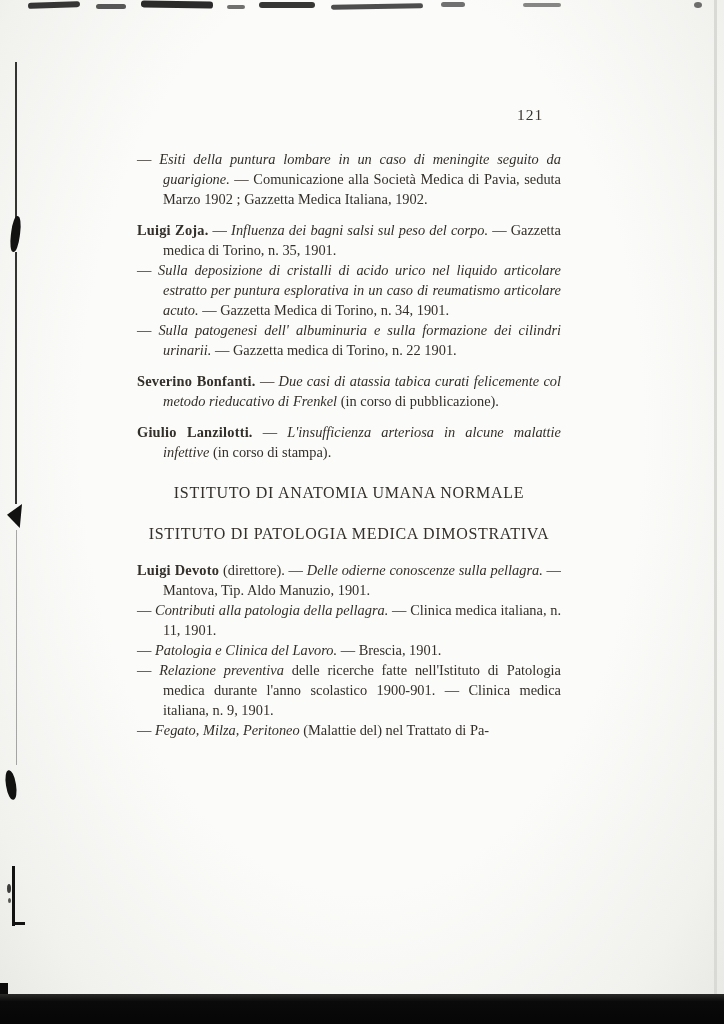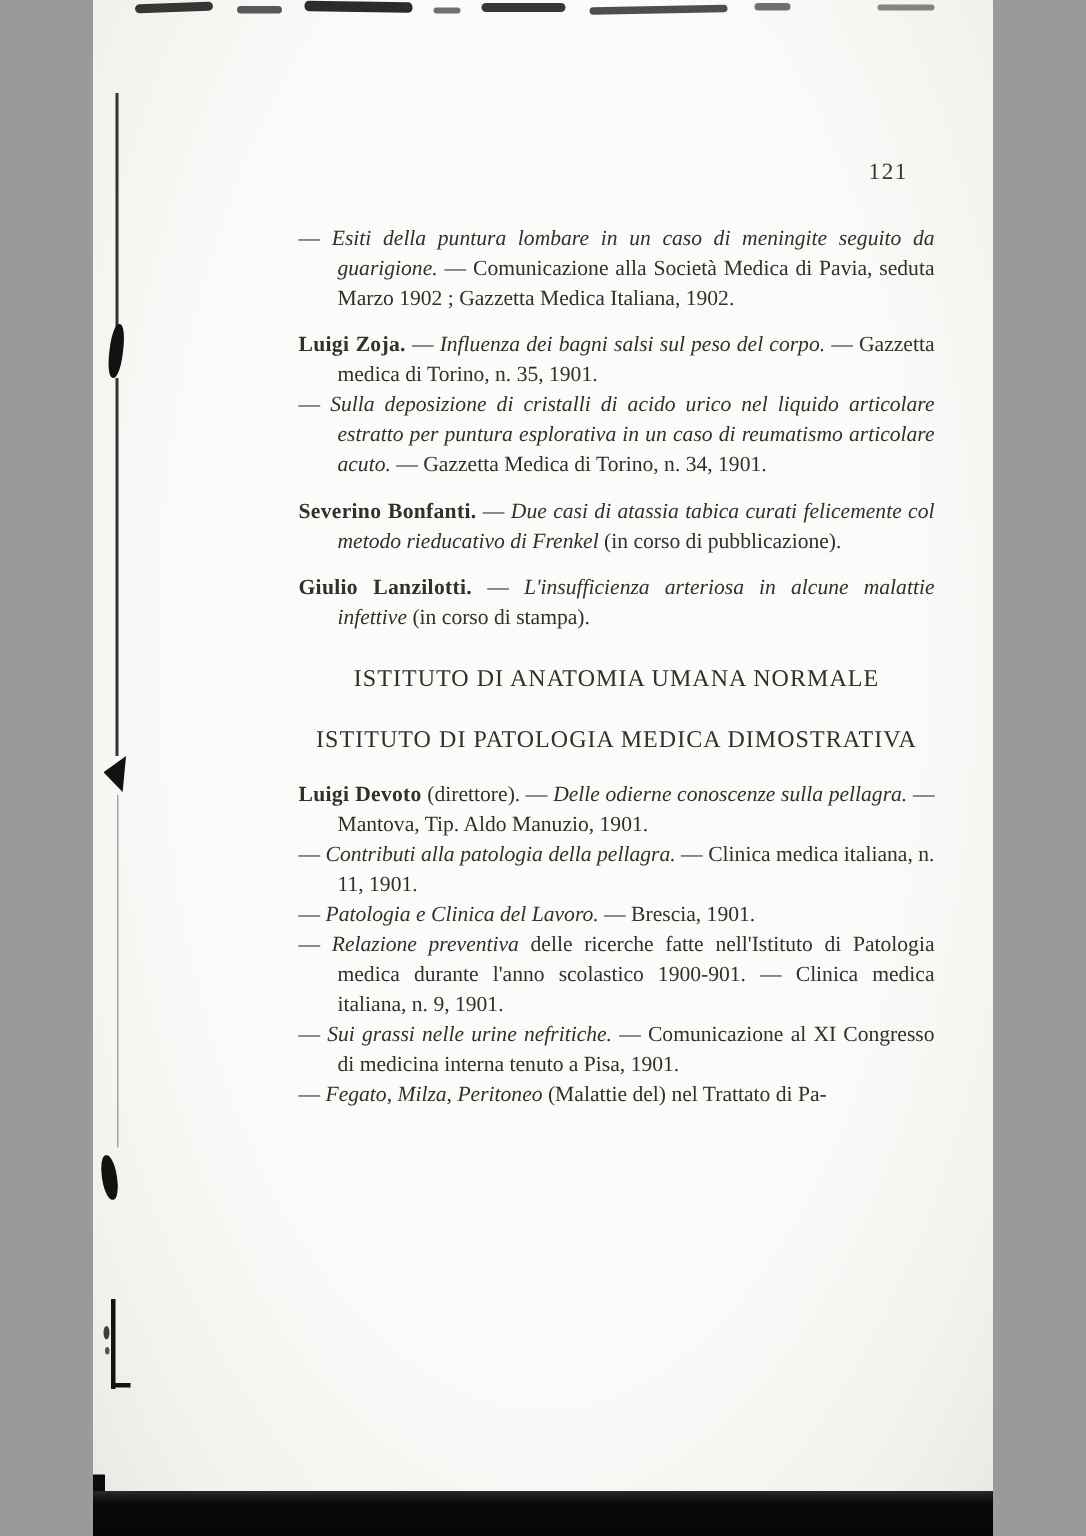--- a/index.html
+++ b/index.html
@@ -3,21 +3,21 @@
 <meta charset="utf-8">
 <style>
   html, body {
     margin: 0;
     padding: 0;
     background: #9a9a98;
     font-family: "Liberation Serif", "DejaVu Serif", serif;
   }
   .scan {
     position: relative;
-    width: 600px;
+    width: 724px;
     height: 1024px;
     margin: 0 auto;
     overflow: hidden;
     background:
       radial-gradient(ellipse at 50% 42%, #fbfbf9 55%, #f1f1ee 85%, #e7e7e4 100%);
     color: #332f2a;
   }
   
   .page-number {
     position: absolute;
@@ -125,29 +125,29 @@
     <div class="thread th-line4"></div>
     <div class="thread th-hook"></div>
   </div>
 
   <div class="page-number">121</div>
 
   <div class="content">
       <p class="entry"><span>— </span><span class="it">Esiti della puntura lombare in un caso di meningite seguito da guarigione.</span><span> — Comunicazione alla Società Medica di Pavia, seduta Marzo 1902 ; Gazzetta Medica Italiana, 1902.</span></p>
       <p class="entry new-block"><span class="bd">Luigi Zoja.</span><span> — </span><span class="it">Influenza dei bagni salsi sul peso del corpo.</span><span> — Gazzetta medica di Torino, n. 35, 1901.</span></p>
       <p class="entry"><span>— </span><span class="it">Sulla deposizione di cristalli di acido urico nel liquido articolare estratto per puntura esplorativa in un caso di reumatismo articolare acuto.</span><span> — Gazzetta Medica di Torino, n. 34, 1901.</span></p>
+      <p class="entry"><span>— </span><span class="it">Sulla patogenesi dell' albuminuria e sulla formazione dei cilindri urinarii.</span><span> — Gazzetta medica di Torino, n. 22 1901.</span></p>
       <p class="entry new-block"><span class="bd">Severino Bonfanti.</span><span> — </span><span class="it">Due casi di atassia tabica curati felicemente col metodo rieducativo di Frenkel</span><span> (in corso di pubblicazione).</span></p>
       <p class="entry new-block"><span class="bd">Giulio Lanzilotti.</span><span> — </span><span class="it">L'insufficienza arteriosa in alcune malattie infettive</span><span> (in corso di stampa).</span></p>
       <div class="heading">ISTITUTO DI ANATOMIA UMANA NORMALE</div>
       <div class="heading">ISTITUTO DI PATOLOGIA MEDICA DIMOSTRATIVA</div>
       <p class="entry"><span class="bd">Luigi Devoto</span><span> (direttore). — </span><span class="it">Delle odierne conoscenze sulla pellagra.</span><span> — Mantova, Tip. Aldo Manuzio, 1901.</span></p>
       <p class="entry"><span>— </span><span class="it">Contributi alla patologia della pellagra.</span><span> — Clinica medica italiana, n. 11, 1901.</span></p>
       <p class="entry"><span>— </span><span class="it">Patologia e Clinica del Lavoro.</span><span> — Brescia, 1901.</span></p>
       <p class="entry"><span>— </span><span class="it">Relazione preventiva</span><span> delle ricerche fatte nell'Istituto di Patologia medica durante l'anno scolastico 1900-901. — Clinica medica italiana, n. 9, 1901.</span></p>
-      <p class="entry"><span>— </span><span class="it">Sui grassi nelle urine nefritiche.</span><span> — Comunicazione al XI Congresso di medicina interna tenuto a Pisa, 1901.</span></p>
       <p class="entry"><span>— </span><span class="it">Fegato, Milza, Peritoneo</span><span> (Malattie del) nel Trattato di Pa-</span></p>
     </div>
 
   <div class="right-edge"></div>
   <div class="bottom-left-nub"></div>
   <div class="bottom-bar"></div>
 
 </div>
 
 </body></html>

